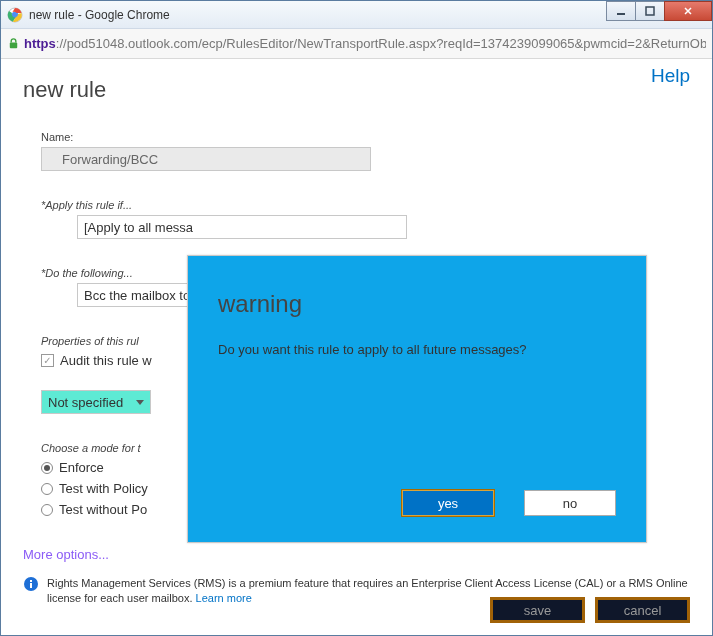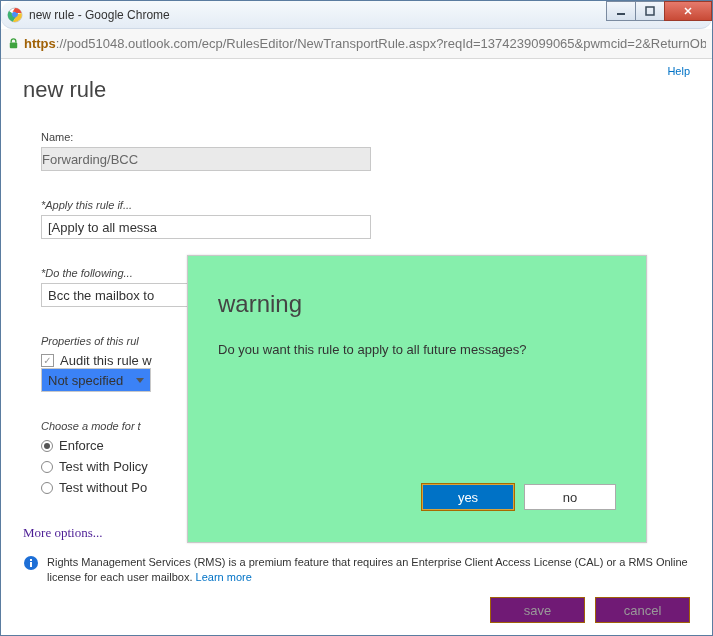--- a/index.html
+++ b/index.html
@@ -16,21 +16,20 @@
   }
   
   .titlebar {
     height: 28px;
     background: linear-gradient(#f5f9fc, #e4ecf5);
     border-bottom: 1px solid #cfd9e6;
     display: flex;
     align-items: center;
     padding: 0 0 0 6px;
     position: relative;
-    border-radius: 12px;
   }
   .chrome-icon {
     width: 16px; height: 16px; margin-right: 6px;
     display: inline-block; position: relative;
   }
   .chrome-icon svg { width:16px; height:16px; }
   .title-text { font-size: 12px; color: #333; }
   .win-controls {
     position: absolute;
     right: 0; top: 0;
@@ -55,124 +54,124 @@
   .win-btn svg { width:10px; height:10px; }
   
   .addressbar {
     height: 30px;
     border-bottom: 1px solid #d9d9d9;
     display: flex; align-items: center;
     padding: 0 6px;
     background:#f7f7f7;
   }
   .lock-icon { width:14px; height:14px; margin-right:4px; color:#3fa33f; }
-  .url-https { color:#a16207; font-weight:bold; font-size:13px; }
+  .url-https { color:#4c1d95; font-weight:bold; font-size:13px; }
   .url-rest { color:#777; font-size:13px; white-space:nowrap; overflow:hidden; }
   
   .content {
     padding: 10px 22px 0 22px;
     position: relative;
     height: calc(100% - 58px);
   }
   .help-link {
     position:absolute; right:22px; top:6px;
-    color:#0072c6; font-size:11px;
+    color:#0072c6; font-size:19px;
   }
   .page-title {
     font-size: 22px;
     color:#444;
     font-weight: normal;
     margin: 8px 0 28px 0;
   }
   .form-area { padding-left: 18px; max-width: 380px; }
   .field-label { font-size: 11px; color:#444; margin-bottom:4px; }
   .text-field {
     width: 330px;
     height: 24px;
     background:#eaeaea;
     border:1px solid #c8c8c8;
-    padding: 2px 0;
+    padding: 2px 20px;
     font-size:13px;
     color:#666;
   }
   .select-field {
     margin-top:3px;
     width: 330px;
     height: 24px;
     border:1px solid #c8c8c8;
     background:#fff;
     padding: 2px 6px;
     font-size:13px;
     color:#333;
-    display:flex; align-items:center; justify-content:space-between;
+    display:flex; align-items:center; justify-content:space-between;margin-left:36px;
   }
   .section-gap { margin-top: 28px; font-style: italic; }
   .checkbox-row { display:flex; align-items:center; gap:6px; margin-top:6px; }
   .checkbox-box {
     width:13px; height:13px; border:1px solid #999; background:#fff;
     display:flex; align-items:center; justify-content:center;
     color:#999; font-size:10px;
   }
   .small-select {
     width: 110px;
     height: 24px;
     border:1px solid #c8c8c8;
-    background:#3b82f6;
+    background:#5eead4;
     padding: 2px 6px;
     font-size:13px;
     display:flex; align-items:center; justify-content:space-between;
-    margin-top:0;
+    margin-top:22px;
   }
   .radio-row { display:flex; align-items:center; gap:6px; margin-top:6px; }
   .radio-circle {
     width:12px; height:12px; border:1px solid #888; border-radius:50%;
     display:flex; align-items:center; justify-content:center;
   }
   .radio-dot { width:6px; height:6px; border-radius:50%; background:#555; }
   .more-options {
-    color:#4c1d95; font-size:13px; margin-top: 30px; display:inline-block;font-family:Liberation Serif, serif;
+    color:#8b5cf6; font-size:13px; margin-top: 30px; display:inline-block;
   }
   .info-row {
     display:flex; gap:8px; margin-top:14px; font-size:11px; color:#333;
     line-height:1.4;
   }
   .info-icon {
     width:16px; height:16px; flex:0 0 16px;
   }
   .learn-more { color:#0072c6; }
   
   .footer {
     position:absolute;
     bottom: 12px; right: 22px;
     display:flex; gap:10px;
   }
   .footer-btn {
     width:95px; height:26px;
-    border:1px solid #a16207;
-    background:#701a75;
+    border:3px solid #a16207;
+    background:#0f172a;
     color:#999;
     font-size:13px;
     display:flex; align-items:center; justify-content:center;margin-top:28px;
   }
   
   .modal {
     position:absolute;
     left:186px; top:196px;
     width:460px; height:288px;
-    background:#86efac;
+    background:#0ea5e9;
     border:1px solid #c8c8c8;
     box-shadow:0 0 2px rgba(0,0,0,0.15);
     padding: 34px 30px 20px 30px;
     z-index:10;
   }
   .modal-title { font-size:24px; color:#444; font-weight:300; margin-bottom:24px; }
   .modal-text { font-size:13px; color:#333; }
   .modal-buttons {
-    position:absolute; bottom:32px; right:30px;
-    display:flex; gap:10px;
+    position:absolute; bottom:26px; right:30px;
+    display:flex; gap:30px;
   }
   .modal-btn {
     width:92px; height:26px;
     font-size:13px;
     display:flex; align-items:center; justify-content:center;
     border:1px solid #ababab;
     background:#fff;
     color:#333;
   }
   .modal-btn.primary {

